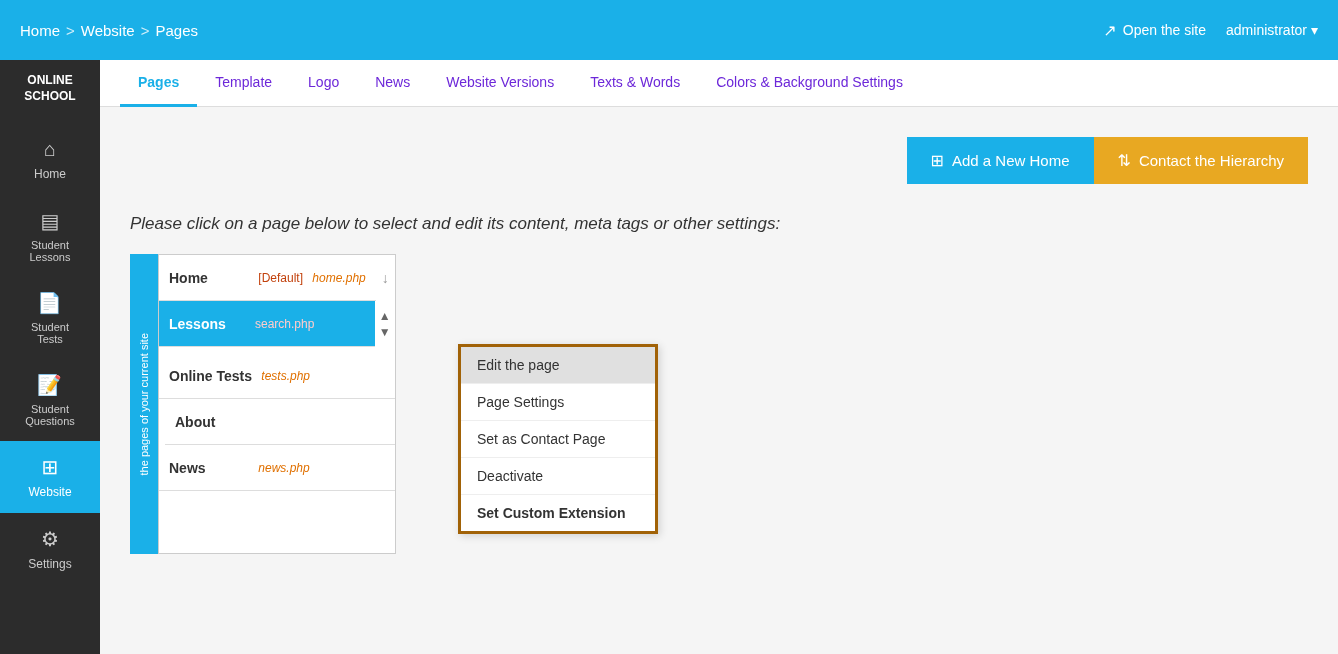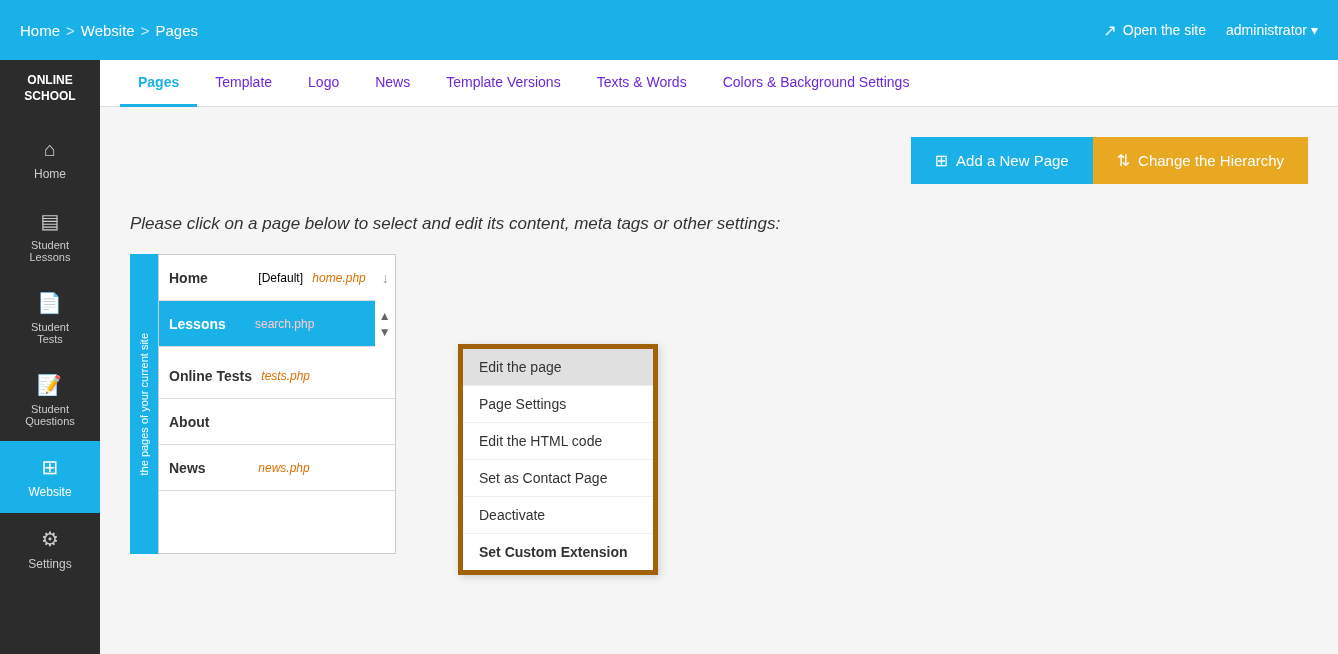--- a/index.html
+++ b/index.html
@@ -191,39 +191,39 @@
       font-size: 14px;
       color: #333;
       font-weight: bold;
       min-width: 80px;
     }
     .page-tag {
       font-size: 12px;
       color: #888;
       margin-left: 6px;
     }
-    .page-tag.default { color: #000000; }
+    .page-tag.default { color: #c2410c; }
     .page-tag.file { color: #e07000; font-style: italic; }
 
     .sort-controls {
       display: flex;
       flex-direction: column;
       align-items: center;
       justify-content: center;
       padding: 6px;
       gap: 2px;
       color: #999;
       font-size: 18px;
     }
 
     
     .context-menu {
       position: absolute;
       background: white;
-      border: 5px solid #a16207;
+      border: 3px solid #a16207;
       box-shadow: 2px 2px 8px rgba(0,0,0,0.15);
       z-index: 100;
       min-width: 200px;
     }
     .context-menu-item {
       padding: 10px 16px;
       cursor: pointer;
       color: #333;
       font-size: 14px;
       border-bottom: 1px solid #eee;
@@ -294,33 +294,33 @@
   </div>
 
   <div class="main-content">
     <div class="content-inner">
 
       <div class="tabs">
         <div class="tab active">Pages</div>
         <div class="tab">Template</div>
         <div class="tab">Logo</div>
         <div class="tab">News</div>
-        <div class="tab">Template Versions</div>
+        <div class="tab">Website Versions</div>
         <div class="tab">Texts &amp; Words</div>
         <div class="tab">Colors &amp; Background Settings</div>
       </div>
 
       <div class="action-bar">
         <button class="btn-add">
           <span style="font-size:16px;">⊞</span>
-          <span>Add a New Page</span>
+          <span>Add a New Home</span>
         </button>
         <button class="btn-hierarchy">
           <span style="font-size:16px;">⇅</span>
-          <span>Change the Hierarchy</span>
+          <span>Contact the Hierarchy</span>
         </button>
       </div>
 
       <div class="instruction">Please click on a page below to select and edit its content, meta tags or other settings:</div>
 
       <div class="pages-area">
         <div class="pages-sidebar-label">
           <span>the pages of your current site</span>
         </div>
 
@@ -349,39 +349,38 @@
               </div>
             </div>
 
             <div style="display:flex; align-items:stretch;margin-top:6px;">
               <div class="page-row" style="flex:1;">
                 <span class="page-name">Online Tests</span>
                 <span class="page-tag file">&nbsp;tests.php</span>
               </div>
             </div>
 
-            <div style="display:flex; align-items:flex-start;">
+            <div style="display:flex; align-items:flex-start;padding-left:6px;">
               <div class="page-row" style="flex:1;">
                 <span class="page-name">About</span>
               </div>
             </div>
 
             <div style="display:flex; align-items:stretch;">
               <div class="page-row" style="flex:1;">
                 <span class="page-name">News</span>
                 <span class="page-tag file">&nbsp;news.php</span>
               </div>
             </div>
 
           </div>
 
           <div class="context-menu" style="top: 90px; left: 300px;">
             <div class="context-menu-item active-item">Edit the page</div>
             <div class="context-menu-item">Page Settings</div>
-            <div class="context-menu-item">Edit the HTML code</div>
             <div class="context-menu-item">Set as Contact Page</div>
             <div class="context-menu-item">Deactivate</div>
             <div class="context-menu-item">Set Custom Extension</div>
           </div>
         </div>
       </div>
 
     </div>
   </div>
 </div>

